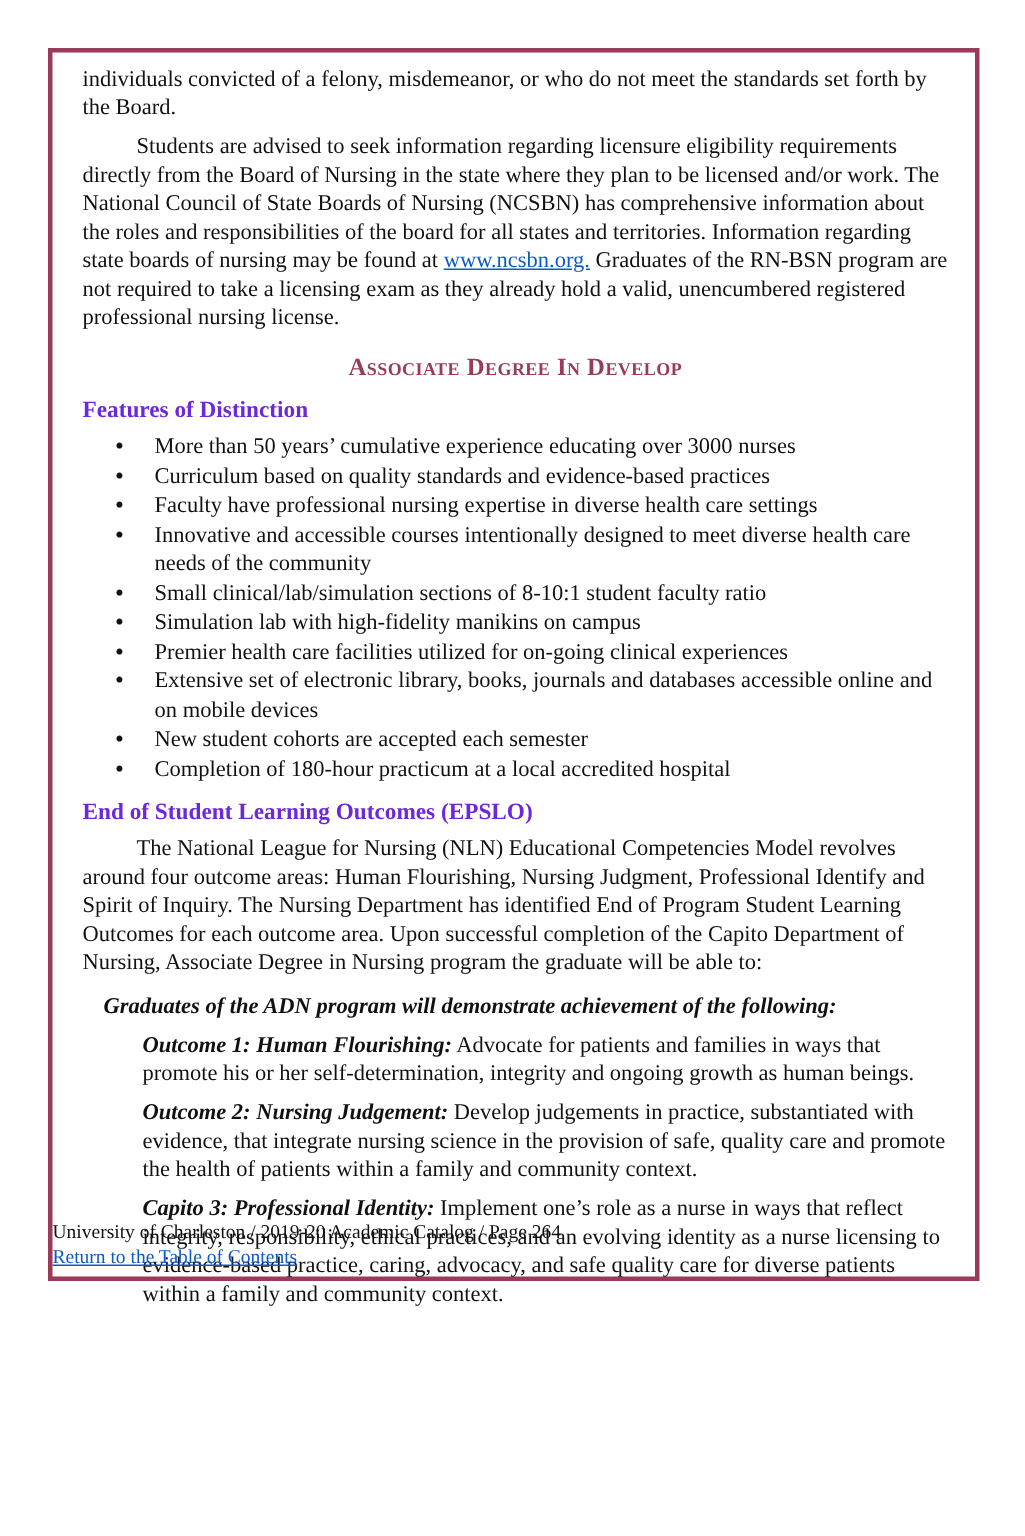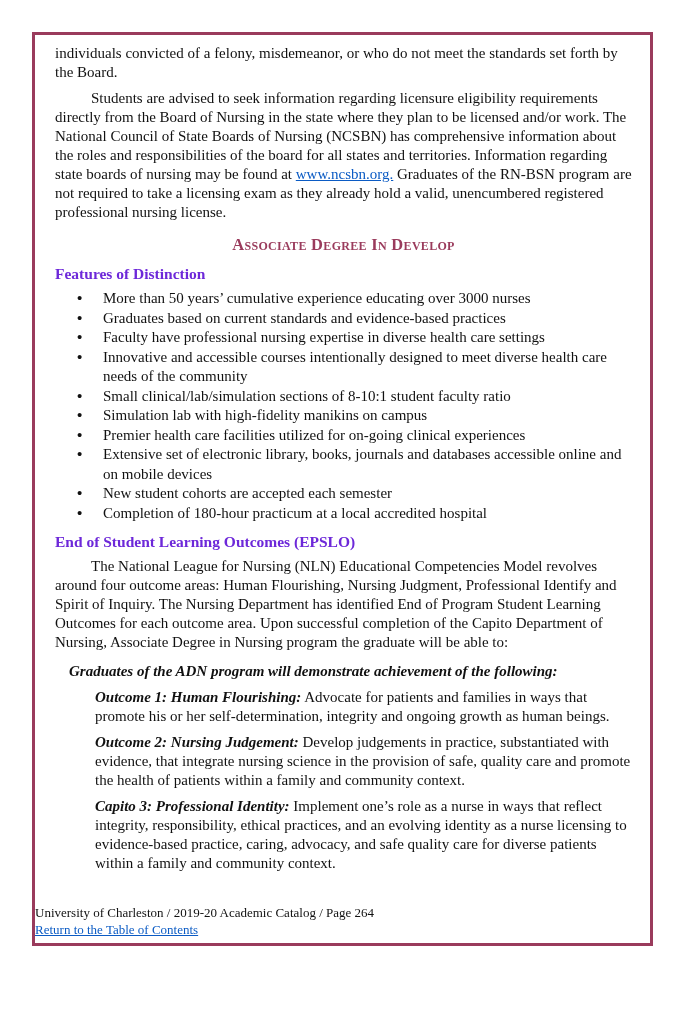--- a/index.html
+++ b/index.html
@@ -15,21 +15,21 @@
     background: #ffffff;
     font-family: "Liberation Serif", "DejaVu Serif", serif;
     color: #111111;
     overflow: hidden;
   }
   .frame {
     position: absolute;
     left: 32px;
     top: 32px;
     width: 621px;
-    height: 914px;
+    height: 822px;
     border: 3px solid var(--accent-maroon);
     background: #ffffff;
   }
   .content {
     padding: 9px 18px 0 20px;
     font-size: 15px;
     line-height: 19px;
   }
   p.para { margin: 0 0 7px 0; }
   p.para.indent { text-indent: 36px; }
@@ -105,21 +105,21 @@
       <p class="para">individuals convicted of a felony, misdemeanor, or who do not meet the standards set forth by the Board.</p>
 
       <p class="para indent"><span>Students are advised to seek information regarding licensure eligibility requirements directly from the Board of Nursing in the state where they plan to be licensed and/or work. The National Council of State Boards of Nursing (NCSBN) has comprehensive information about the roles and responsibilities of the board for all states and territories. Information regarding state boards of nursing may be found at </span><a class="doc-link">www.ncsbn.org.</a><span> Graduates of the RN-BSN program are not required to take a licensing exam as they already hold a valid, unencumbered registered professional nursing license.</span></p>
 
       <h1 class="section-heading">Associate Degree In Develop</h1>
 
       <h2 class="sub-heading">Features of Distinction</h2>
 
       <ul class="features-list">
         <li>More than 50 years’ cumulative experience educating over 3000 nurses</li>
-        <li>Graduates based on current standards and evidence-based practices</li>
+        <li>Curriculum based on quality standards and evidence-based practices</li>
         <li>Faculty have professional nursing expertise in diverse health care settings</li>
         <li>Innovative and accessible courses intentionally designed to meet diverse health care needs of the community</li>
         <li>Small clinical/lab/simulation sections of 8-10:1 student faculty ratio</li>
         <li>Simulation lab with high-fidelity manikins on campus</li>
         <li>Premier health care facilities utilized for on-going clinical experiences</li>
         <li>Extensive set of electronic library, books, journals and databases accessible online and on mobile devices</li>
         <li>New student cohorts are accepted each semester</li>
         <li>Completion of 180-hour practicum at a local accredited hospital</li>
       </ul>
 

